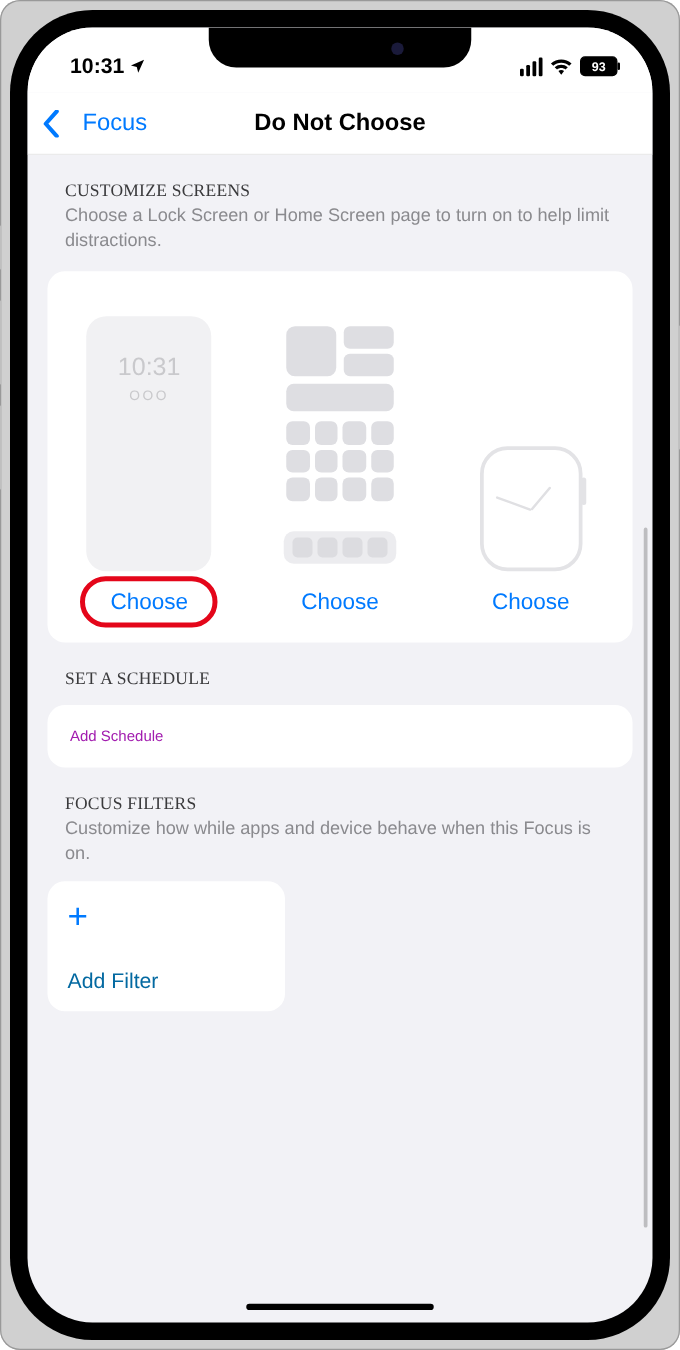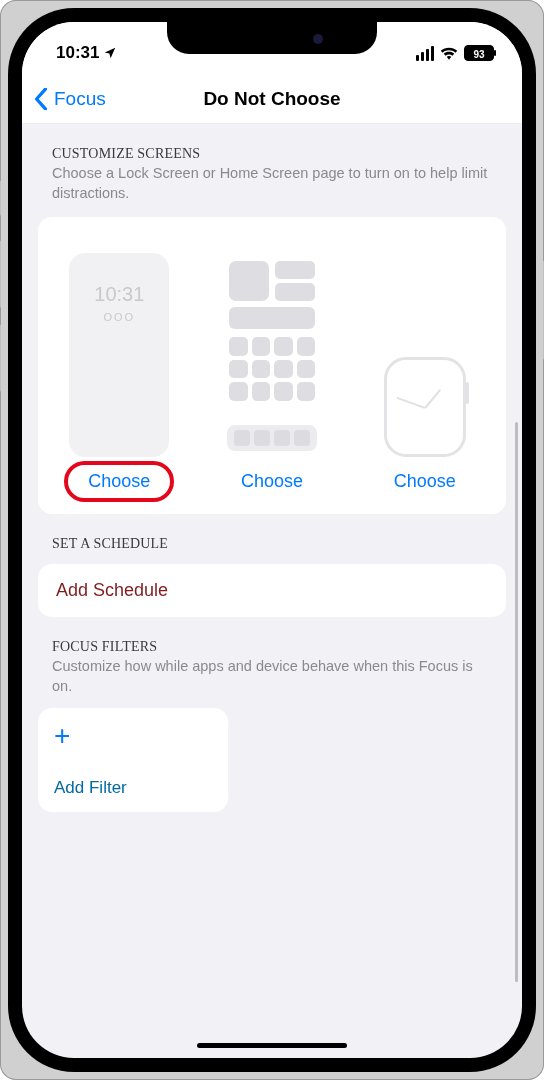--- a/index.html
+++ b/index.html
@@ -101,21 +101,21 @@
       align-items: center;
       padding: 0 12px;
       position: relative;
       border-bottom: 1px solid rgba(0,0,0,0.08);
     }
     .back-btn {
       display: flex;
       align-items: center;
       color: #007aff;
       font-size: 19px;
-      gap: 6px;
+      gap: 18px;
     }
     .nav-title {
       position: absolute;
       left: 50%;
       transform: translateX(-50%);
       font-size: 19px;
       font-weight: 600;
     }
     
     .content {
@@ -230,21 +230,21 @@
     .highlight {
       border: 4px solid #e4061a;
       border-radius: 26px;
       padding: 6px 20px;
       margin: -10px -24px;
     }
     
     .simple-card {
       background:#fff;border-radius:14px;padding:16px 18px;margin-top:6px;
     }
-    .link-text { color:#7f1d1d;font-size:18px; }
+    .link-text { color:#a21caf;font-size:12px; }
     
     .filter-card{
       background:#fff;border-radius:14px;padding:14px 16px;margin-top:6px;
       width:190px;
     }
     .plus-ic{color:#007aff;font-size:28px;font-weight:300;line-height:1}
     .filter-label{color:#0369a1;font-size:17px;margin-top:28px}
     
     .scroll-ind{
       position:absolute;right:4px;top:400px;width:3px;height:560px;background:rgba(0,0,0,0.22);border-radius:2px;

